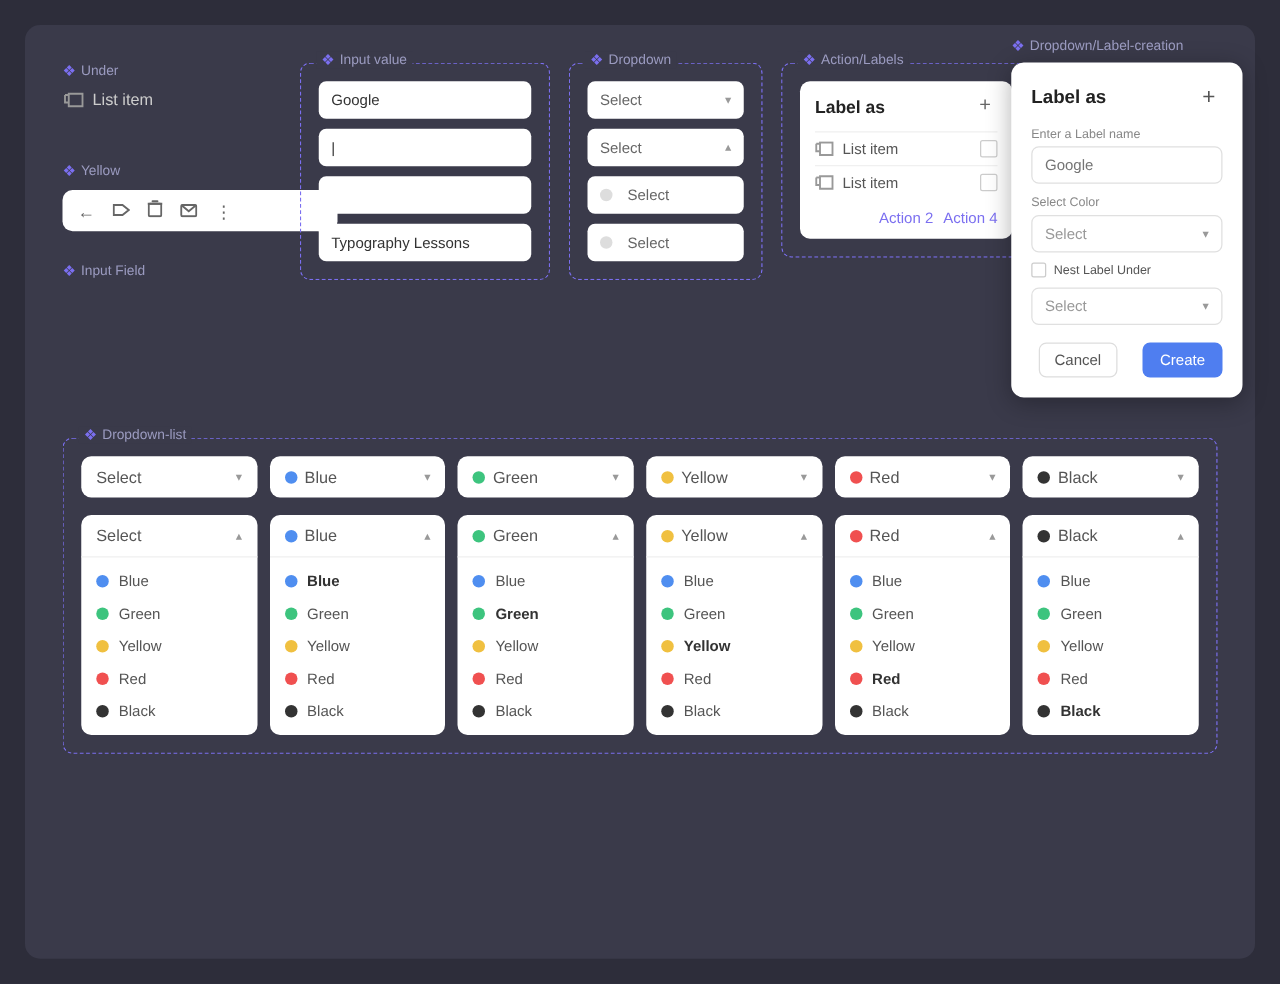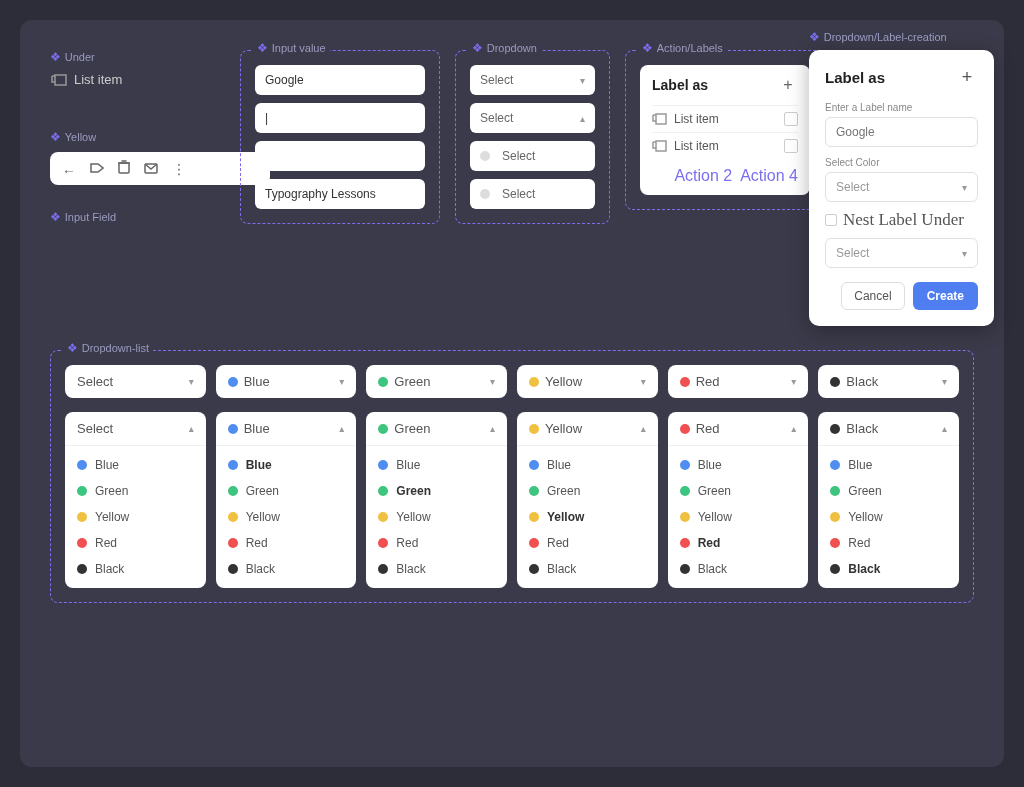--- a/index.html
+++ b/index.html
@@ -231,21 +231,21 @@
       border: 1.5px solid #ccc;
       border-radius: 2px;
     }
     .dialog-actions {
       display: flex;
       gap: 8px;
       margin-top: 8px;
       justify-content: flex-end;
     }
     .dialog-action-link {
-      font-size: 16px;
+      font-size: 12px;
       color: #7b6ff0;
       cursor: pointer;
       background: none;
       border: none;
     }
 
     
     .dialogs-creation-section {
       position: absolute;
       top: 10px;
@@ -316,48 +316,47 @@
       gap: 6px;
       margin: 8px 0;
     }
     .creation-checkbox {
       width: 12px;
       height: 12px;
       border: 1.5px solid #ccc;
       border-radius: 2px;
     }
     .creation-checkbox-label {
-      font-size: 17px;
+      font-size: 10px;
       color: #555;
-      font-family: Liberation Serif, serif;
     }
     .creation-footer {
       display: flex;
-      gap: 8px;
+      gap: 20px;
       margin-top: 14px;
       justify-content: flex-end;
     }
     .creation-cancel-btn {
       background: none;
       border: 1px solid #ddd;
       border-radius: 6px;
       padding: 6px 12px;
       font-size: 12px;
       color: #555;
       cursor: pointer;
     }
     .creation-create-btn {
       background: #4f7ef0;
       border: none;
       border-radius: 6px;
       padding: 6px 14px;
       font-size: 12px;
       color: white;
       cursor: pointer;
-      font-weight: 700;
+      font-weight: 400;
     }
 
     
     .dropdown-list-section {
       position: absolute;
       top: 330px;
       left: 30px;
       right: 30px;
       border: 1.5px dashed #7b6ff0;
       border-radius: 8px;

